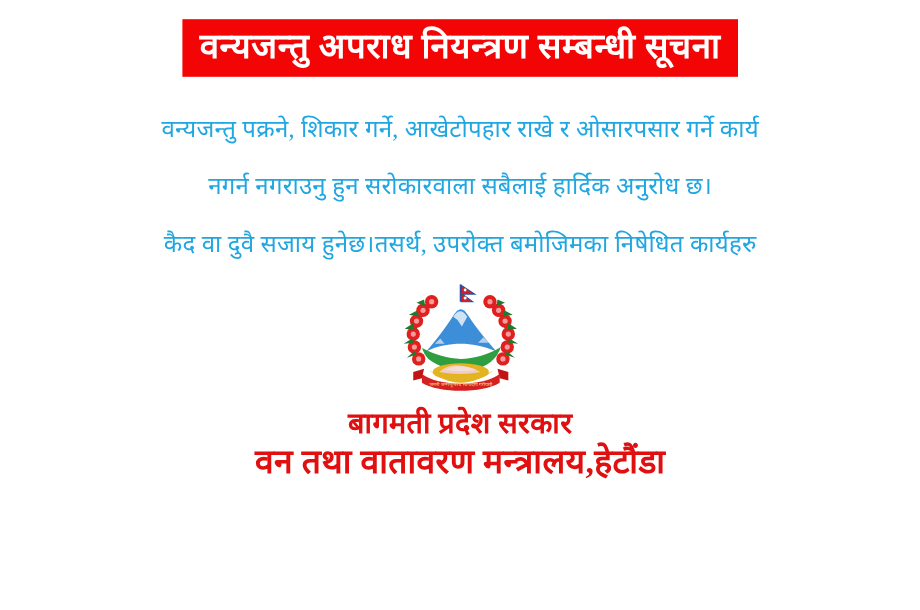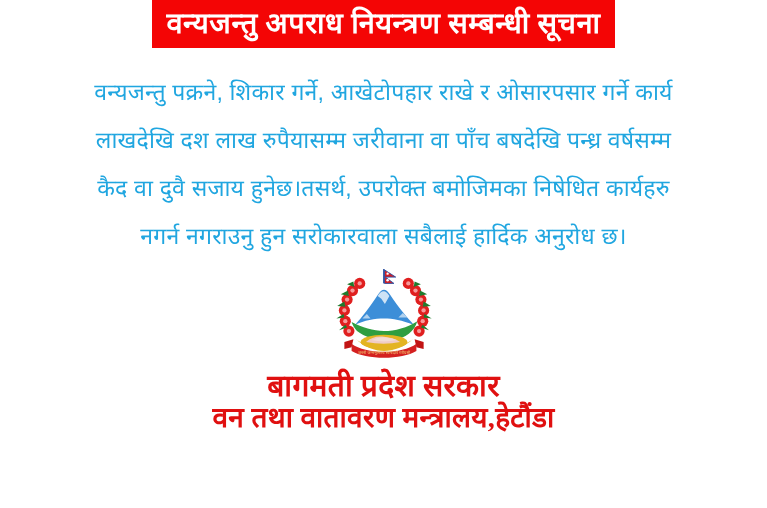--- a/index.html
+++ b/index.html
@@ -23,21 +23,21 @@
     background: #ffffff;
     box-sizing: border-box;
   }
 
   
   .title-banner-wrap {
     width: 100%;
     display: flex;
     justify-content: center;
     align-items: flex-start;
-    padding-top: 0px;
+    padding-top: 16px;
     border-radius: 16px;
   }
   .title-banner {
     background: #f40505;
     color: #ffffff;
     display: inline-block;
     padding: 8px 14px 10px 14px;
     line-height: 1.05;
     font-size: 29px;
     font-weight: 700;
@@ -46,25 +46,25 @@
     font-family: "Liberation Serif", "DejaVu Serif", serif;
   }
 
   
   .body-block {
     margin: 20px 8px 0 8px;
     text-align: center;
   }
   .body-line {
     color: #20a6e0;
-    font-size: 23px;
+    font-size: 20px;
     line-height: 48px;
     font-weight: 500;
     white-space: nowrap;
-    font-family: Liberation Sans, sans-serif;
+    font-family: Liberation Serif, serif;
     letter-spacing: 0.2px;
   }
 
   
   .emblem-wrap {
     width: 100%;
     display: flex;
     justify-content: center;
     margin-top: 8px;
   }
@@ -81,42 +81,41 @@
     margin-top: 10px;
   }
   .footer-line {
     color: #e01010;
     font-weight: 700;
     white-space: nowrap;
     font-family: "Liberation Serif", "DejaVu Serif", serif;
     letter-spacing: 0.3px;
   }
   .footer-line.org {
-    font-size: 30px;
+    font-size: 24px;
     line-height: 32px;
   }
   .footer-line.dept {
     font-size: 28px;
     line-height: 32px;
   }
 </style>
 </head>
 <body>
 
 <div class="poster">
 
   <div class="title-banner-wrap">
     <div class="title-banner">वन्यजन्तु अपराध नियन्त्रण सम्बन्धी सूचना</div>
   </div>
 
   <div class="body-block">
     <div class="body-line">वन्यजन्तु पक्रने, शिकार गर्ने, आखेटोपहार राखे र ओसारपसार गर्ने कार्य</div>
-    <div class="body-line">लाखदेखि दश लाख रुपैयासम्म जरीवाना वा पाँच बषदेखि पन्ध्र वर्षसम्म</div>
+    <div class="body-line">नगर्न नगराउनु हुन सरोकारवाला सबैलाई हार्दिक अनुरोध छ।</div>
     <div class="body-line">कैद वा दुवै सजाय हुनेछ।तसर्थ, उपरोक्त बमोजिमका निषेधित कार्यहरु</div>
-    <div class="body-line">नगर्न नगराउनु हुन सरोकारवाला सबैलाई हार्दिक अनुरोध छ।</div>
   </div>
 
   <div class="emblem-wrap">
     <svg class="emblem" viewBox="0 0 120 102">
 
       <g>
         <path d="M34 18 C16 30 12 56 20 74" stroke="#1f7a2e" stroke-width="3.2" fill="none"></path>
         <circle cx="33" cy="17" r="6.2" fill="#e01f1f"></circle>
         <circle cx="25" cy="25" r="6.2" fill="#e01f1f"></circle>
         <circle cx="19" cy="35" r="6.2" fill="#e01f1f"></circle>

